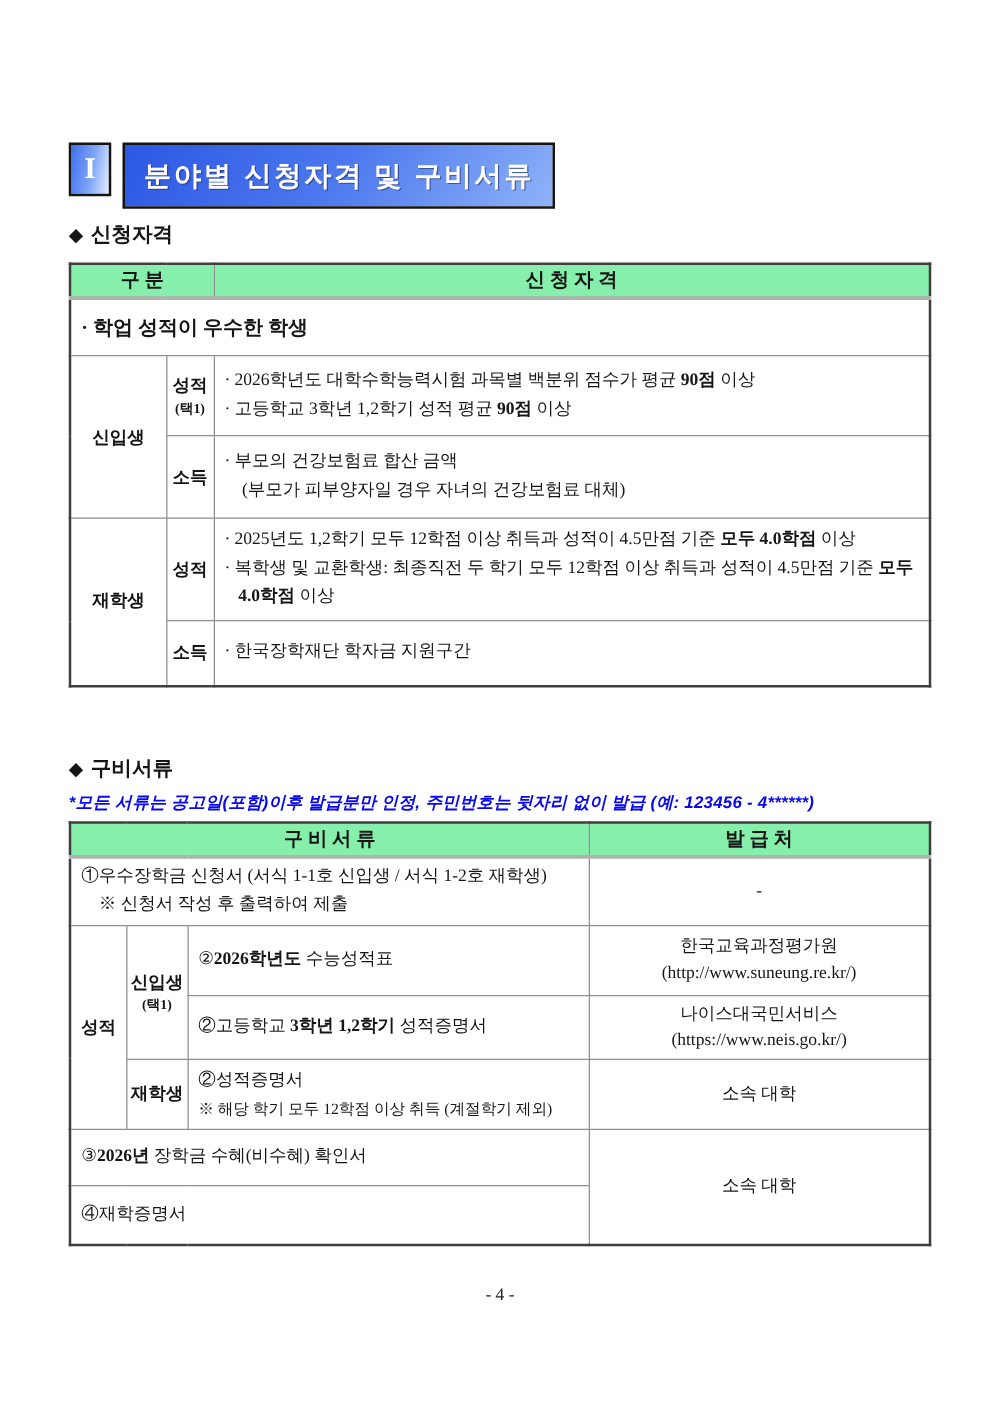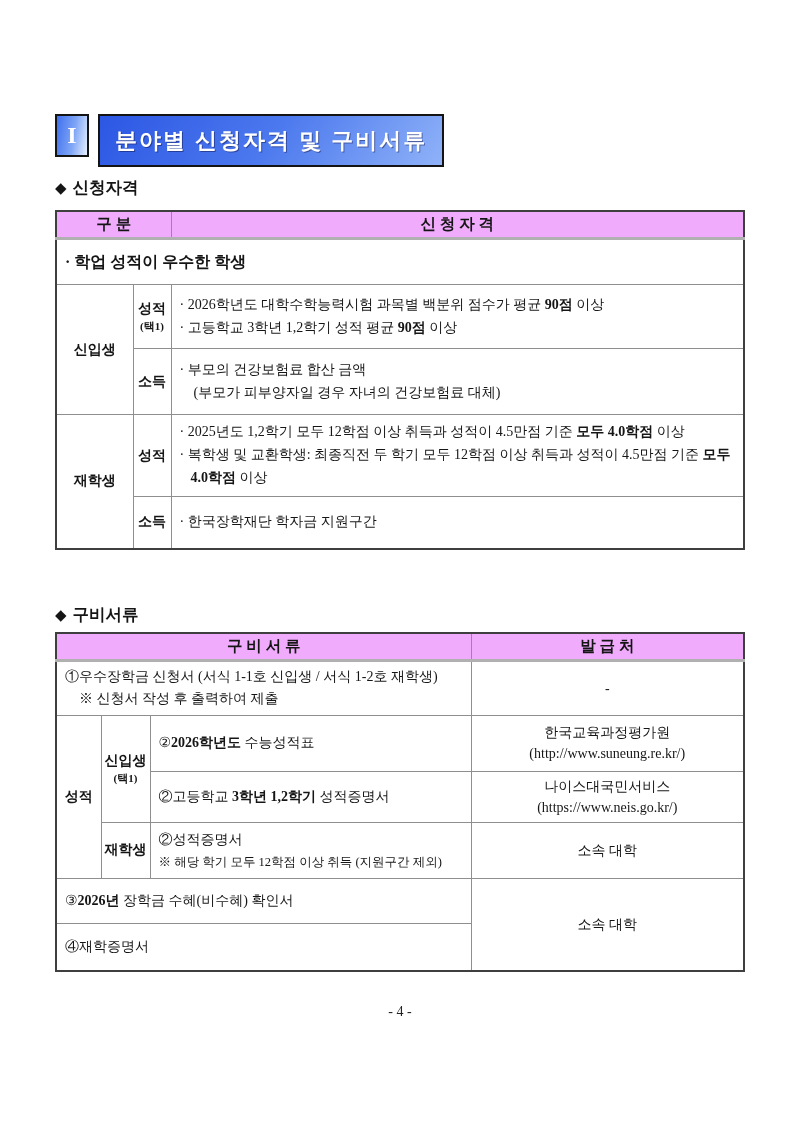--- a/index.html
+++ b/index.html
@@ -40,21 +40,21 @@
     letter-spacing:.2px;
   }
 
   
   table { border-collapse:collapse; width:690px; table-layout:fixed; }
   .t1 { margin-top:11px; }
   .t2 { margin-top:6px; }
   th, td { border:1px solid #8f8f8f; padding:4px 8px; font-size:14px; }
   table { border:2px solid #3f3f3f; }
   th {
-    background:#f0abfc; font-size:15.5px; font-weight:bold;
+    background:#86efac; font-size:15.5px; font-weight:bold;
     text-align:center; height:27px; padding:2px 4px;
     border-bottom:3px solid #b0b0b0;
   }
   td.cat, td.sub { text-align:center; font-weight:bold; vertical-align:middle; padding:2px; }
   td.sub .note { font-size:11px; display:block; margin-top:1px; }
   td.lines { vertical-align:middle; line-height:1.62; }
   .line { padding-left:11px; text-indent:-11px; }
   .line.ind { padding-left:14px; text-indent:0; }
   td.issuer { text-align:center; vertical-align:middle; line-height:1.5; }
   .b { font-weight:bold; }
@@ -138,20 +138,21 @@
         <td class="lines">
           <div class="line"><span>· 한국장학재단 학자금 지원구간</span></div>
         </td>
       </tr>
     </tbody>
       </table>
 
     <div class="h-diamond h-docs">
       <span class="dm">◆</span><span>구비서류</span>
     </div>
+    <div class="notice">*모든 서류는 공고일(포함)이후 발급분만 인정, 주민번호는 뒷자리 없이 발급 (예: 123456 - 4******)</div>
 
     <table class="t2">
       <colgroup>
           <col style="width:45px">
           <col style="width:49px">
           <col style="width:321px">
           <col>
         </colgroup>
       <tbody>
           <tr>
@@ -185,21 +186,21 @@
         </td>
         <td class="issuer">
           <div>나이스대국민서비스</div>
           <div>(https://www.neis.go.kr/)</div>
         </td>
       </tr>
       <tr class="r4">
         <td class="sub">재학생</td>
         <td class="lines">
           <div class="line"><span>②성적증명서</span></div>
-          <div class="line small-note"><span>※ 해당 학기 모두 12학점 이상 취득 (지원구간 제외)</span></div>
+          <div class="line small-note"><span>※ 해당 학기 모두 12학점 이상 취득 (계절학기 제외)</span></div>
         </td>
         <td class="issuer">소속 대학</td>
       </tr>
       <tr class="r5">
         <td colspan="3" class="lines">
           <div class="line"><span>③</span><span class="b">2026년</span><span> 장학금 수혜(비수혜) 확인서</span></div>
         </td>
         <td rowspan="2" class="issuer">소속 대학</td>
       </tr>
       <tr class="r6">

